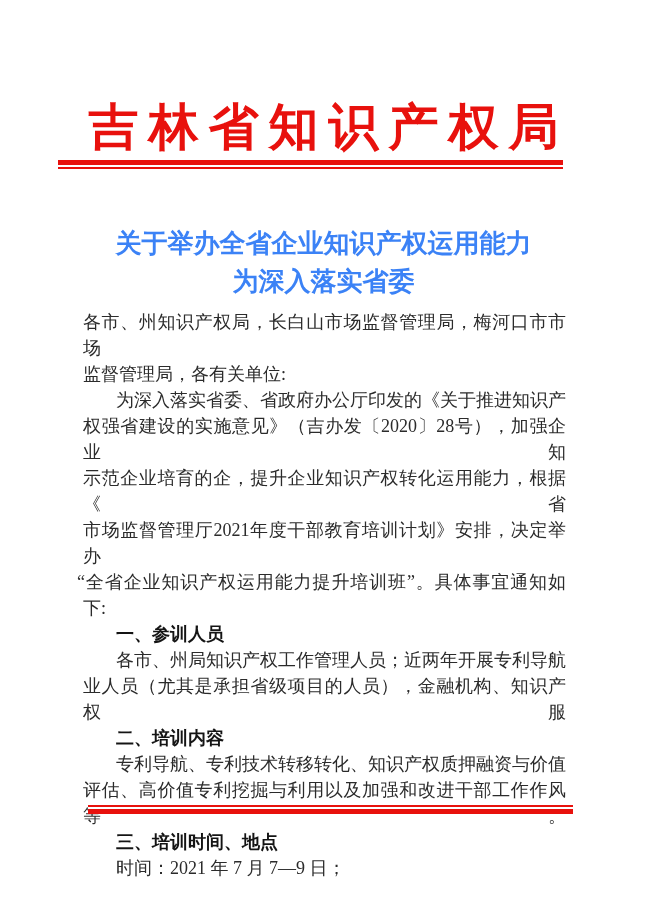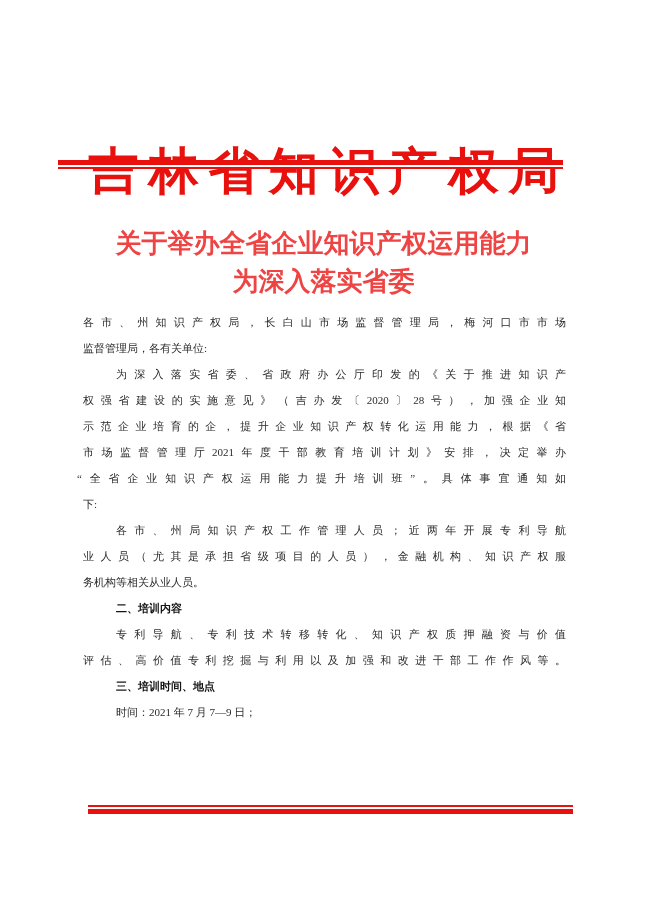--- a/index.html
+++ b/index.html
@@ -22,21 +22,20 @@
     top: 100px; left: 0; width: 647px;
     text-align: center;
     font-size: 50px;
     line-height: 1.1;
     font-weight: 700;
     color: var(--accent);
     letter-spacing: 10px;
     padding-left: 10px;
     box-sizing: border-box;
     white-space: nowrap;
-    margin-top: 44px;
   }
 
   
   .rule-top {
     position: absolute;
     top: 160px; left: 58px;
     width: 505px; height: 9px;
     background: linear-gradient(to bottom,
       var(--accent) 0px, var(--accent) 5px,
       #ffffff 5px, #ffffff 6.5px,
@@ -53,30 +52,30 @@
   }
 
   
   .doc-title {
     position: absolute;
     top: 225px; left: 0; width: 647px;
     text-align: center;
     font-size: 26px;
     line-height: 38px;
     font-weight: 700;
-    color: #ef4444;
+    color: #3b82f6;
     font-family: "Liberation Serif", "DejaVu Serif", serif;
   }
 
   
   .body-text {
     position: absolute;
     top: 309px; left: 83px;
     width: 483px;
-    font-size: 11px;
+    font-size: 18px;
     line-height: 26px;
     color: #2b2b2b;
   }
   .ln { min-height: 26px; white-space: nowrap; }
   .full {
     white-space: normal;
     text-align: justify;
     text-align-last: justify;
   }
   .indent { padding-left: 33px; }
@@ -107,23 +106,23 @@
     <div class="ln full">各市、州知识产权局，长白山市场监督管理局，梅河口市市场</div>
     <div class="ln">监督管理局，各有关单位:</div>
 
     <div class="ln full indent">为深入落实省委、省政府办公厅印发的《关于推进知识产</div>
     <div class="ln full">权强省建设的实施意见》（吉办发〔2020〕28号），加强企业知</div>
     <div class="ln full">示范企业培育的企，提升企业知识产权转化运用能力，根据《省</div>
     <div class="ln full">市场监督管理厅2021年度干部教育培训计划》安排，决定举办</div>
     <div class="ln full hang">“全省企业知识产权运用能力提升培训班”。具体事宜通知如</div>
     <div class="ln">下:</div>
 
+    <div class="ln heading">一、参训人员</div>
     <div class="ln full indent">各市、州局知识产权工作管理人员；近两年开展专利导航</div>
     <div class="ln full">业人员（尤其是承担省级项目的人员），金融机构、知识产权服</div>
-    <div class="ln">务机构等相关从业人员。</div>
 
     <div class="ln heading">二、培训内容</div>
     <div class="ln full indent">专利导航、专利技术转移转化、知识产权质押融资与价值</div>
     <div class="ln full">评估、高价值专利挖掘与利用以及加强和改进干部工作作风等。</div>
 
     <div class="ln heading">三、培训时间、地点</div>
     <div class="ln indent">时间：2021 年 7 月 7—9 日；</div>
 
   </div>
 

